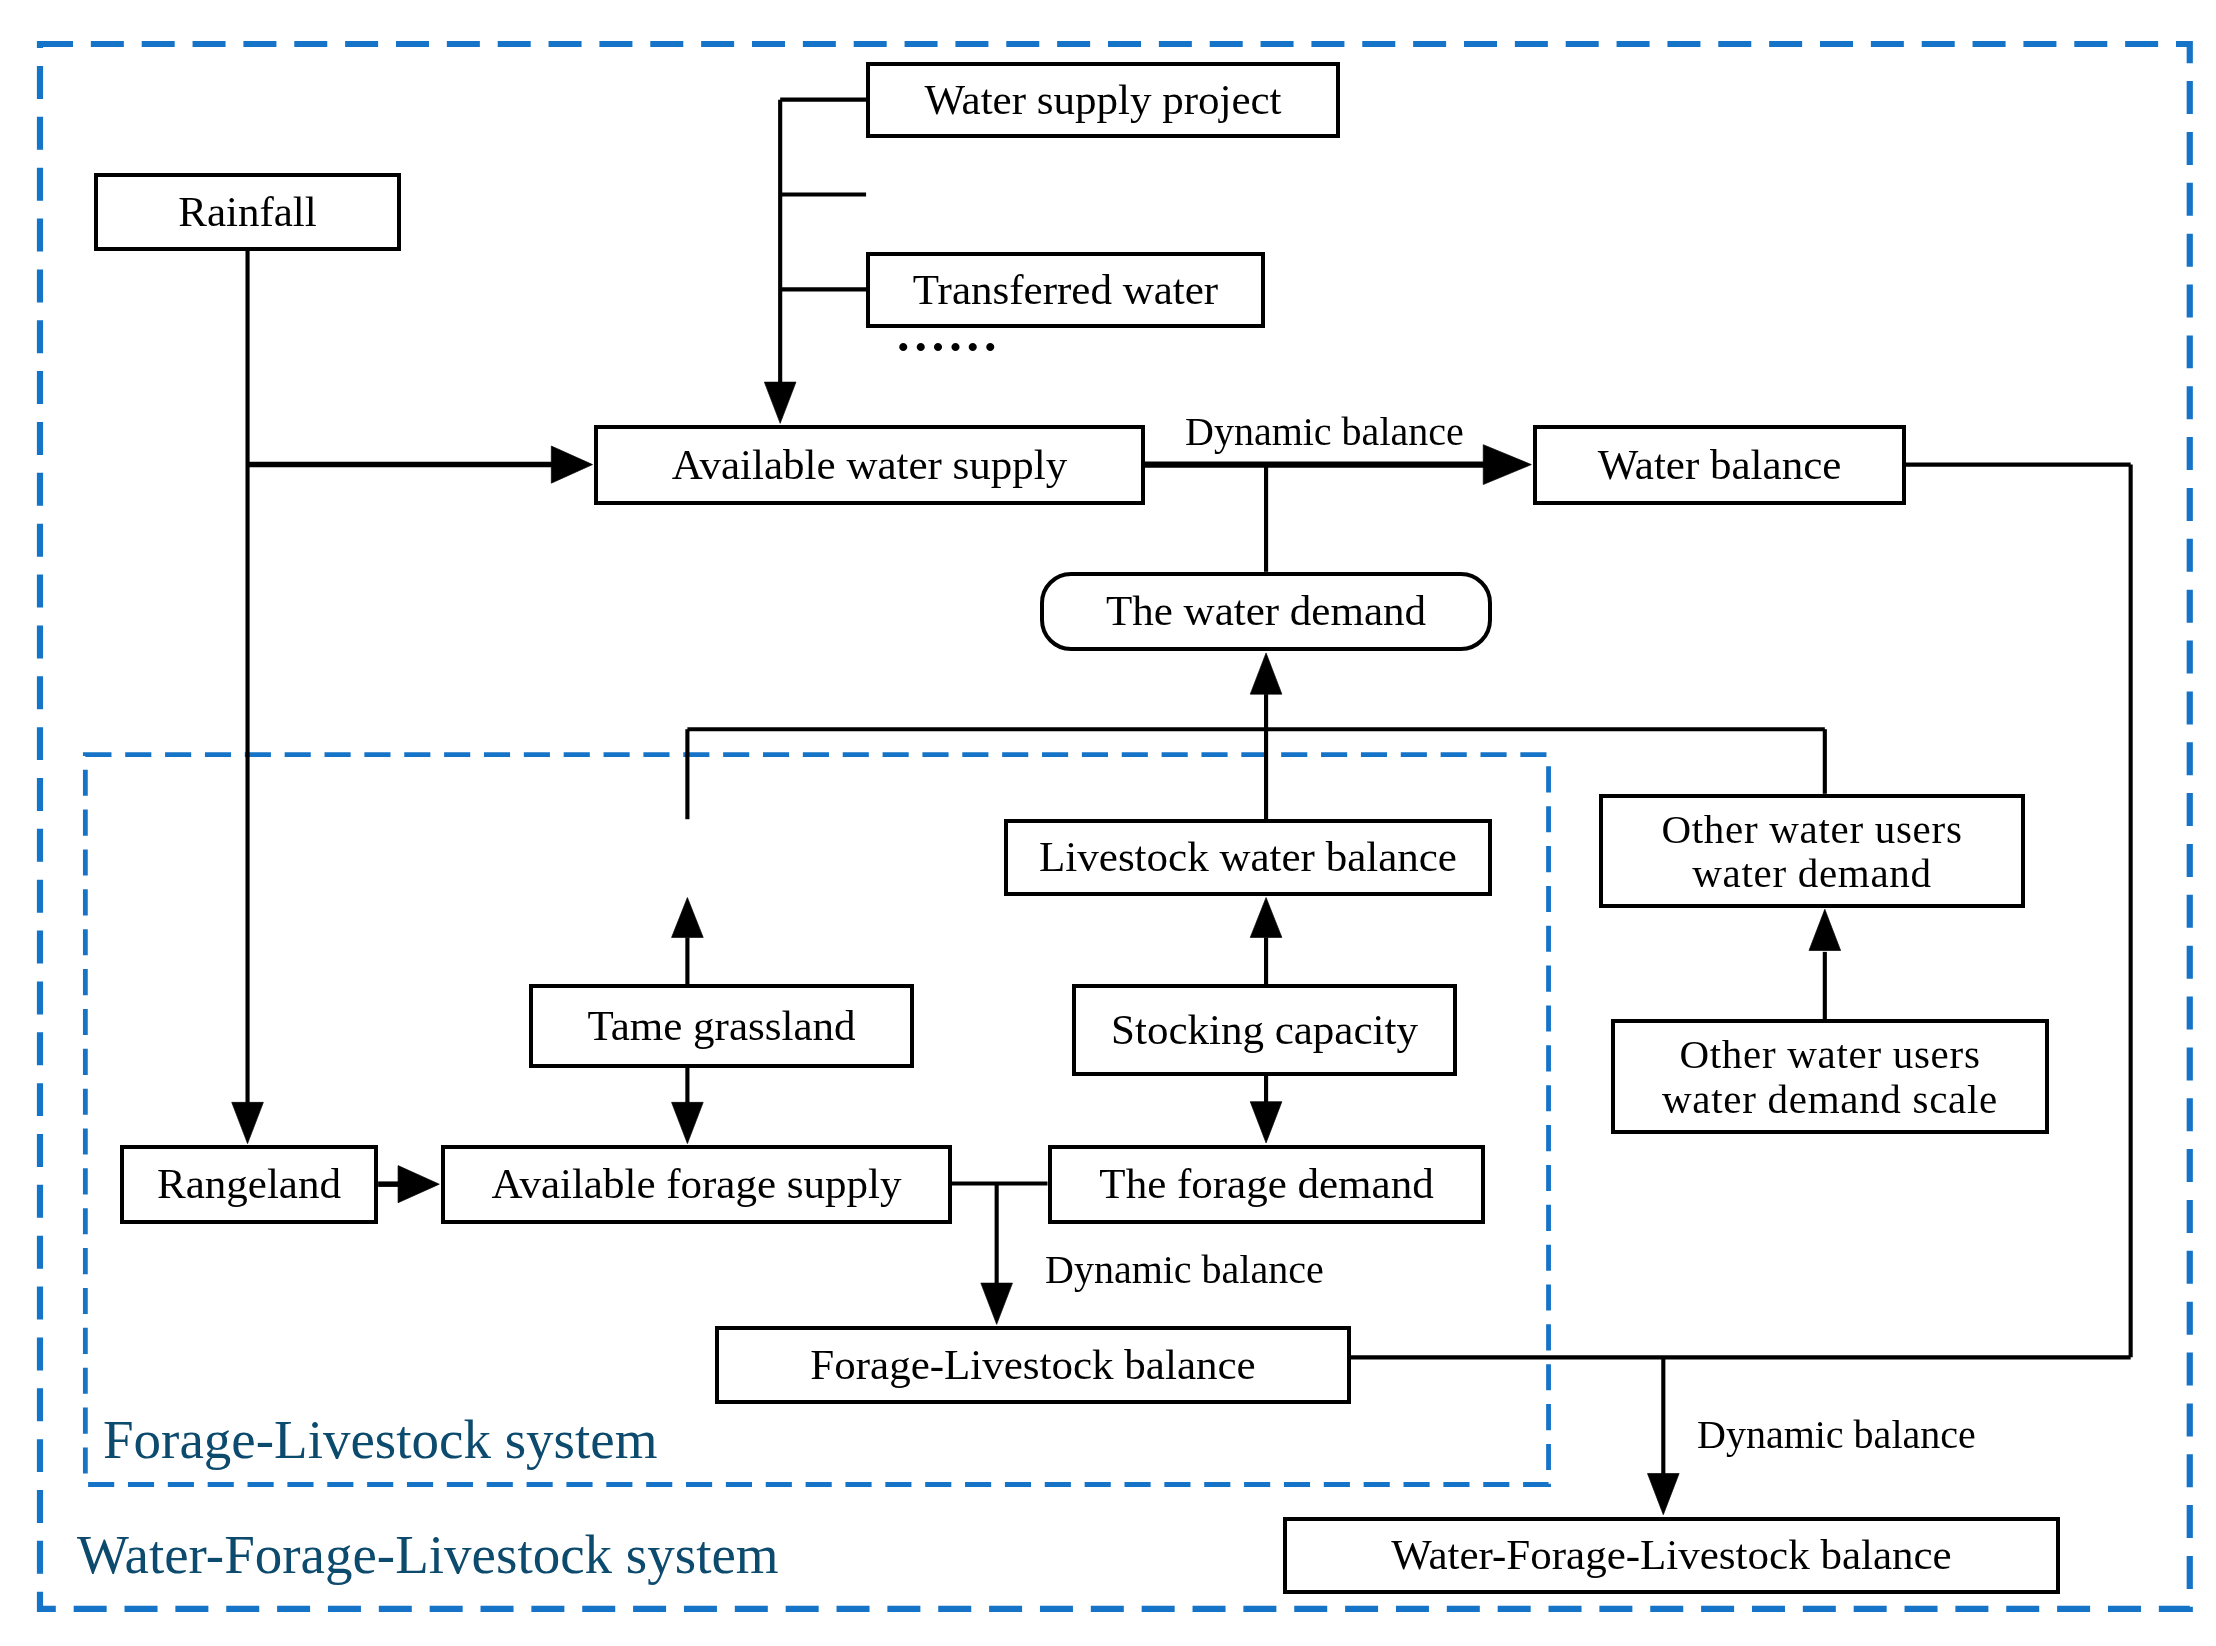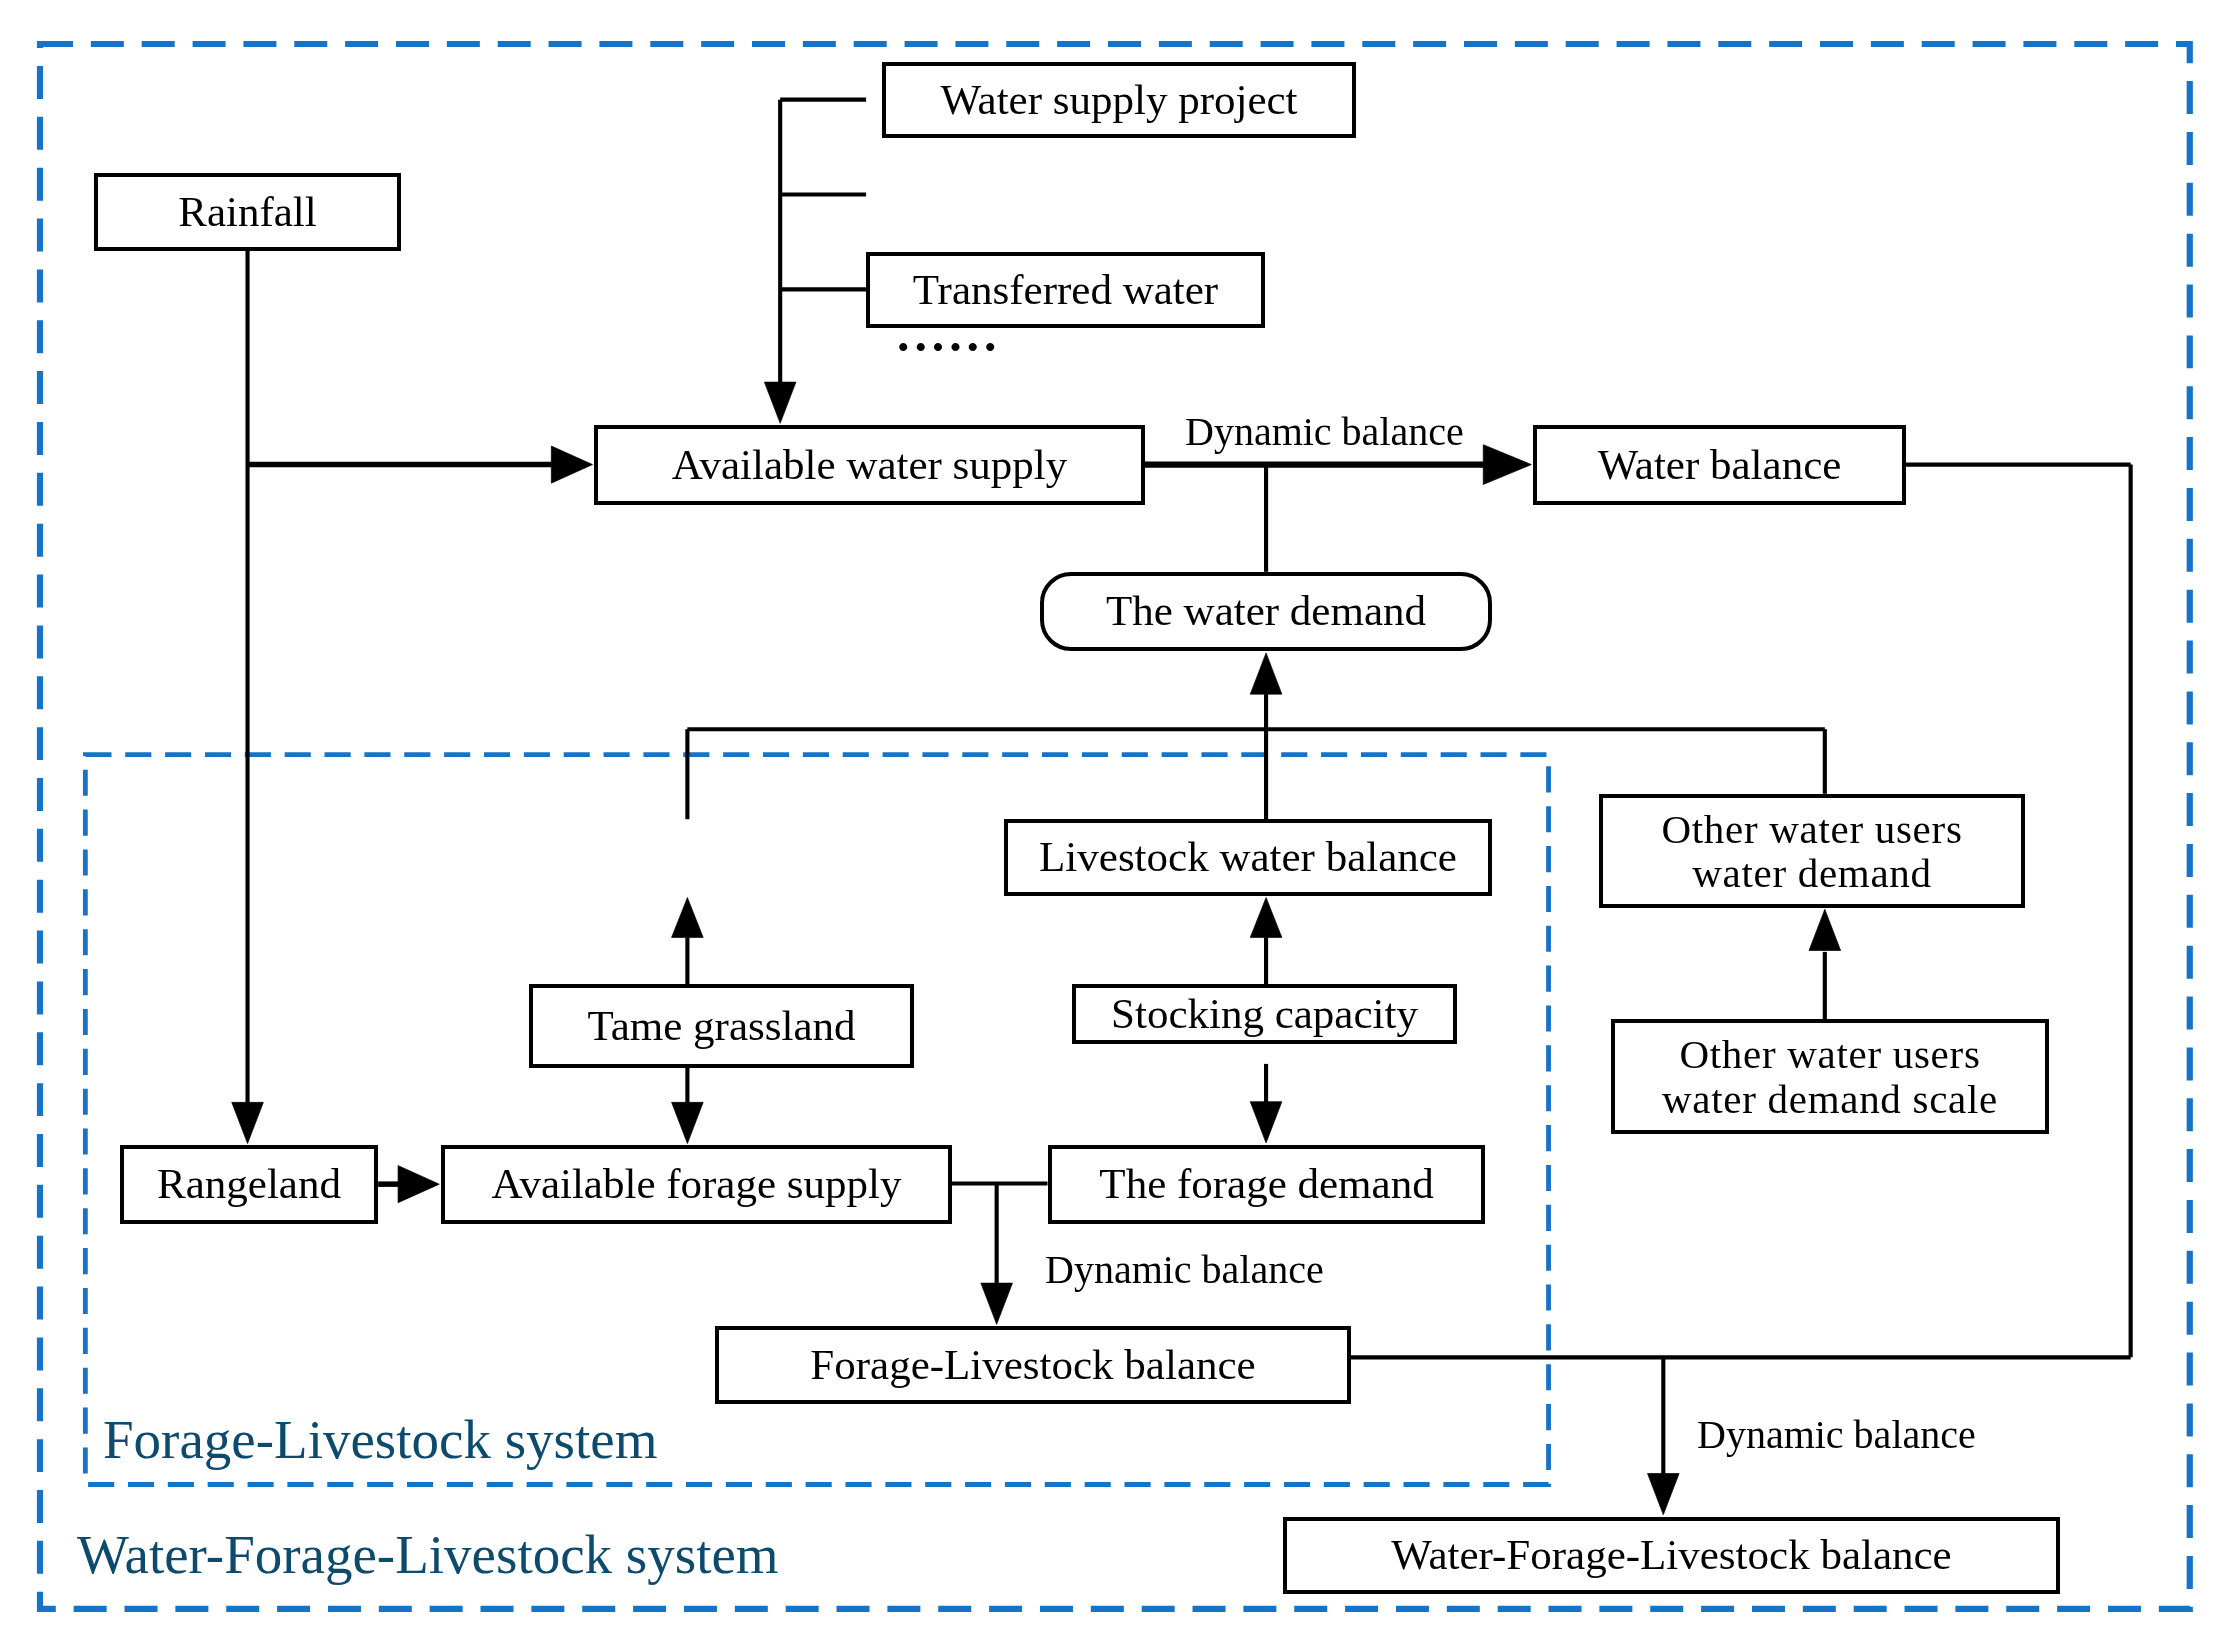--- a/index.html
+++ b/index.html
@@ -72,21 +72,21 @@
       <polygon points="1450,1927 1427,1867 1473,1867"></polygon>
 
       <line x1="2420" y1="1975" x2="2420" y2="2146" stroke-width="6"></line>
       <polygon points="2420,2204 2397,2144 2443,2144"></polygon>
     </g>
   </svg>
 
   <div class="box" style="left:94px;top:173px;width:307px;height:78px;">
       <span>Rainfall</span>
     </div>
-  <div class="box" style="left:866px;top:62px;width:474px;height:76px;margin-left:16px;">
+  <div class="box" style="left:866px;top:62px;width:474px;height:76px;">
       <span>Water supply project</span>
     </div>
   <div class="box" style="left:866px;top:252px;width:399px;height:76px;">
       <span>Transferred water</span>
     </div>
   <div class="dots" style="left:898px;top:330px;">••••••</div>
 
   <div class="box" style="left:594px;top:425px;width:551px;height:80px;">
       <span>Available water supply</span>
     </div>
@@ -101,21 +101,21 @@
       <span>Livestock water balance</span>
     </div>
   <div class="box two" style="left:1599px;top:794px;width:426px;height:114px;">
     <span>Other water users</span>
     <span>water demand</span>
   </div>
 
   <div class="box" style="left:529px;top:984px;width:385px;height:84px;">
       <span>Tame grassland</span>
     </div>
-  <div class="box" style="left:1072px;top:984px;width:385px;height:60px;">
+  <div class="box" style="left:1072px;top:984px;width:385px;height:92px;">
       <span>Stocking capacity</span>
     </div>
   <div class="box two" style="left:1611px;top:1019px;width:438px;height:115px;">
     <span>Other water users</span>
     <span>water demand scale</span>
   </div>
 
   <div class="box" style="left:120px;top:1145px;width:258px;height:79px;">
       <span>Rangeland</span>
     </div>

